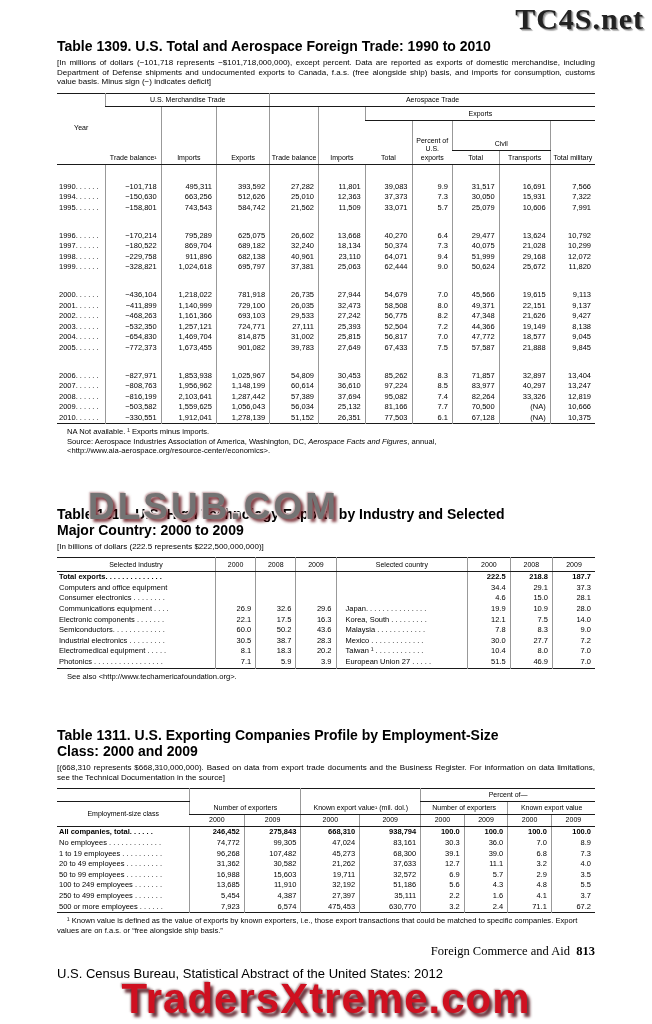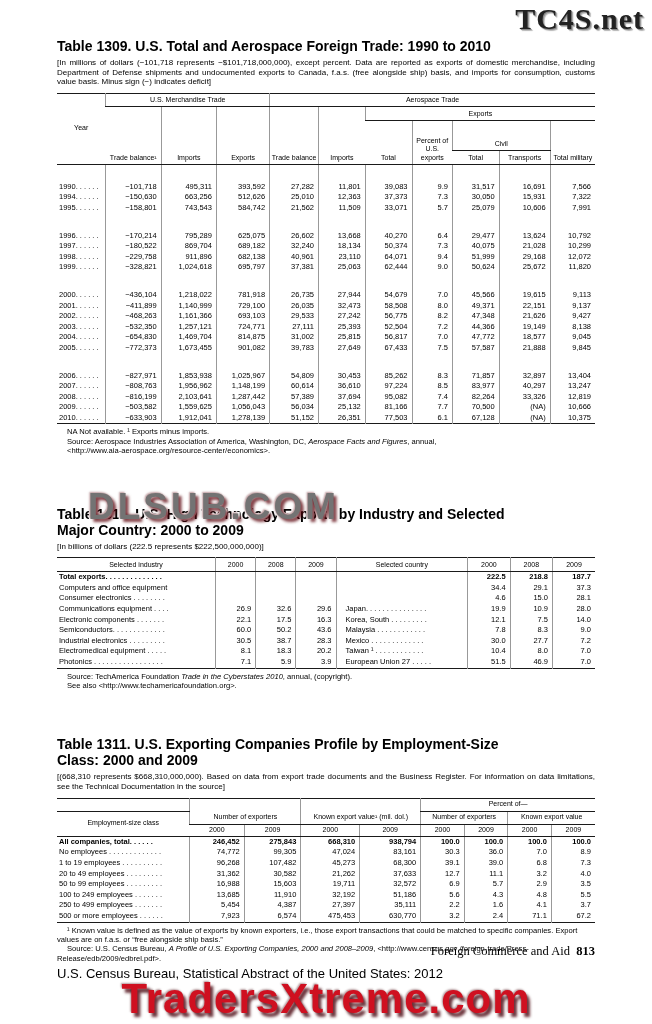--- a/index.html
+++ b/index.html
@@ -400,21 +400,21 @@
             <td>56,034</td>
             <td>25,132</td>
             <td>81,166</td>
             <td>7.7</td>
             <td>70,500</td>
             <td>(NA)</td>
             <td>10,666</td>
           </tr>
           <tr>
             <td>2010. . . . . .</td>
-            <td>−633,903</td>
+            <td>−330,551</td>
             <td>1,912,041</td>
             <td>1,278,139</td>
             <td>51,152</td>
             <td>26,351</td>
             <td>77,503</td>
             <td>6.1</td>
             <td>67,128</td>
             <td>(NA)</td>
             <td>10,375</td>
           </tr>
@@ -541,21 +541,20 @@
             <td>3.9</td>
             <td>European Union 27 . . . . .</td>
             <td>51.5</td>
             <td>46.9</td>
             <td>7.0</td>
           </tr>
         </tbody>
     </table>
 
     <div class="fnblock">
-      <p class="fnote"><span>Source: TechAmerica Foundation </span><i>Trade in the Cyberstates 2010</i><span>, annual, (copyright).</span></p>
       <p class="fnote">See also &lt;http://www.techamericafoundation.org&gt;.</p>
     </div>
 
     <h2 class="tbl-title tt3">Table 1311. U.S. Exporting Companies Profile by Employment-Size Class: 2000 and 2009</h2>
     <p class="tbl-note">[(668,310 represents $668,310,000,000). Based on data from export trade documents and the Business Register. For information on data limitations, see the Technical Documentation in the source]</p>
 
     <table class="dtable t1311">
       <colgroup>
         <col style="width:122px">
           <col style="width:50px">
@@ -677,21 +676,20 @@
             <td>3.2</td>
             <td>2.4</td>
             <td>71.1</td>
             <td>67.2</td>
           </tr>
         </tbody>
     </table>
 
     <div class="fnblock">
       <p class="fnote">¹ Known value is defined as the value of exports by known exporters, i.e., those export transactions that could be matched to specific companies. Export values are on f.a.s. or “free alongside ship basis.”</p>
-      <p class="fnote"><span>Source: U.S. Census Bureau, </span><i>A Profile of U.S. Exporting Companies, 2000 and 2008–2009</i><span>, &lt;http://www.census.gov /foreign-trade/Press-Release/edb/2009/edbrel.pdf&gt;.</span></p>
     </div>
 
   </div>
 
   <div class="wm-mid">DLSUB.COM</div>
 
   <div class="foot-section">
     <span>Foreign Commerce and Aid</span>&nbsp;&nbsp;<b>813</b>
   </div>
   <div class="foot-census">U.S. Census Bureau, Statistical Abstract of the United States: 2012</div>

